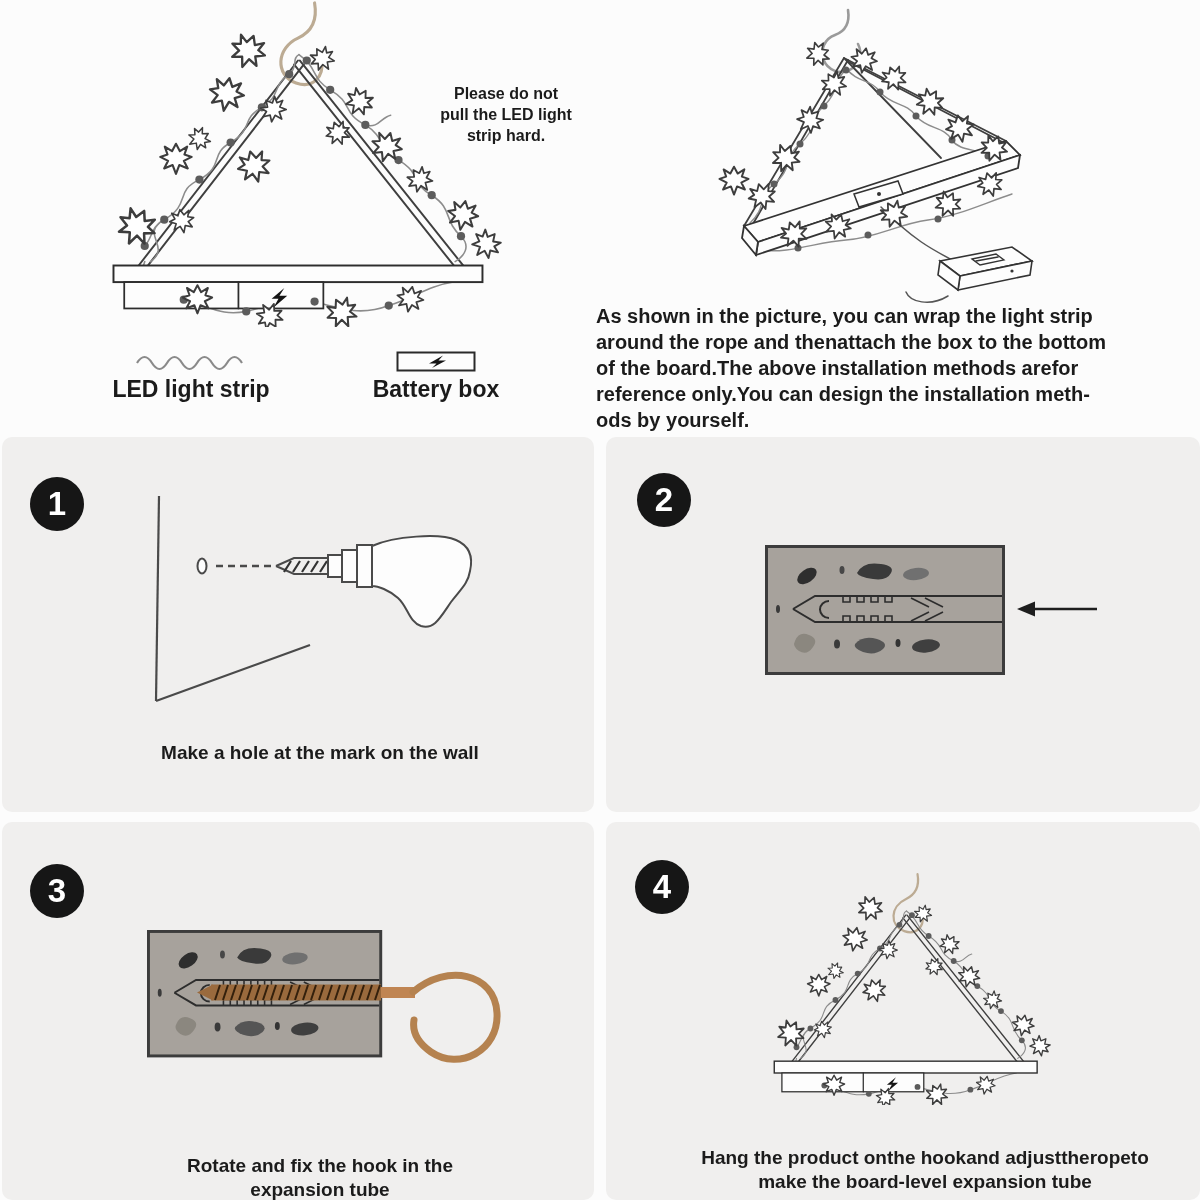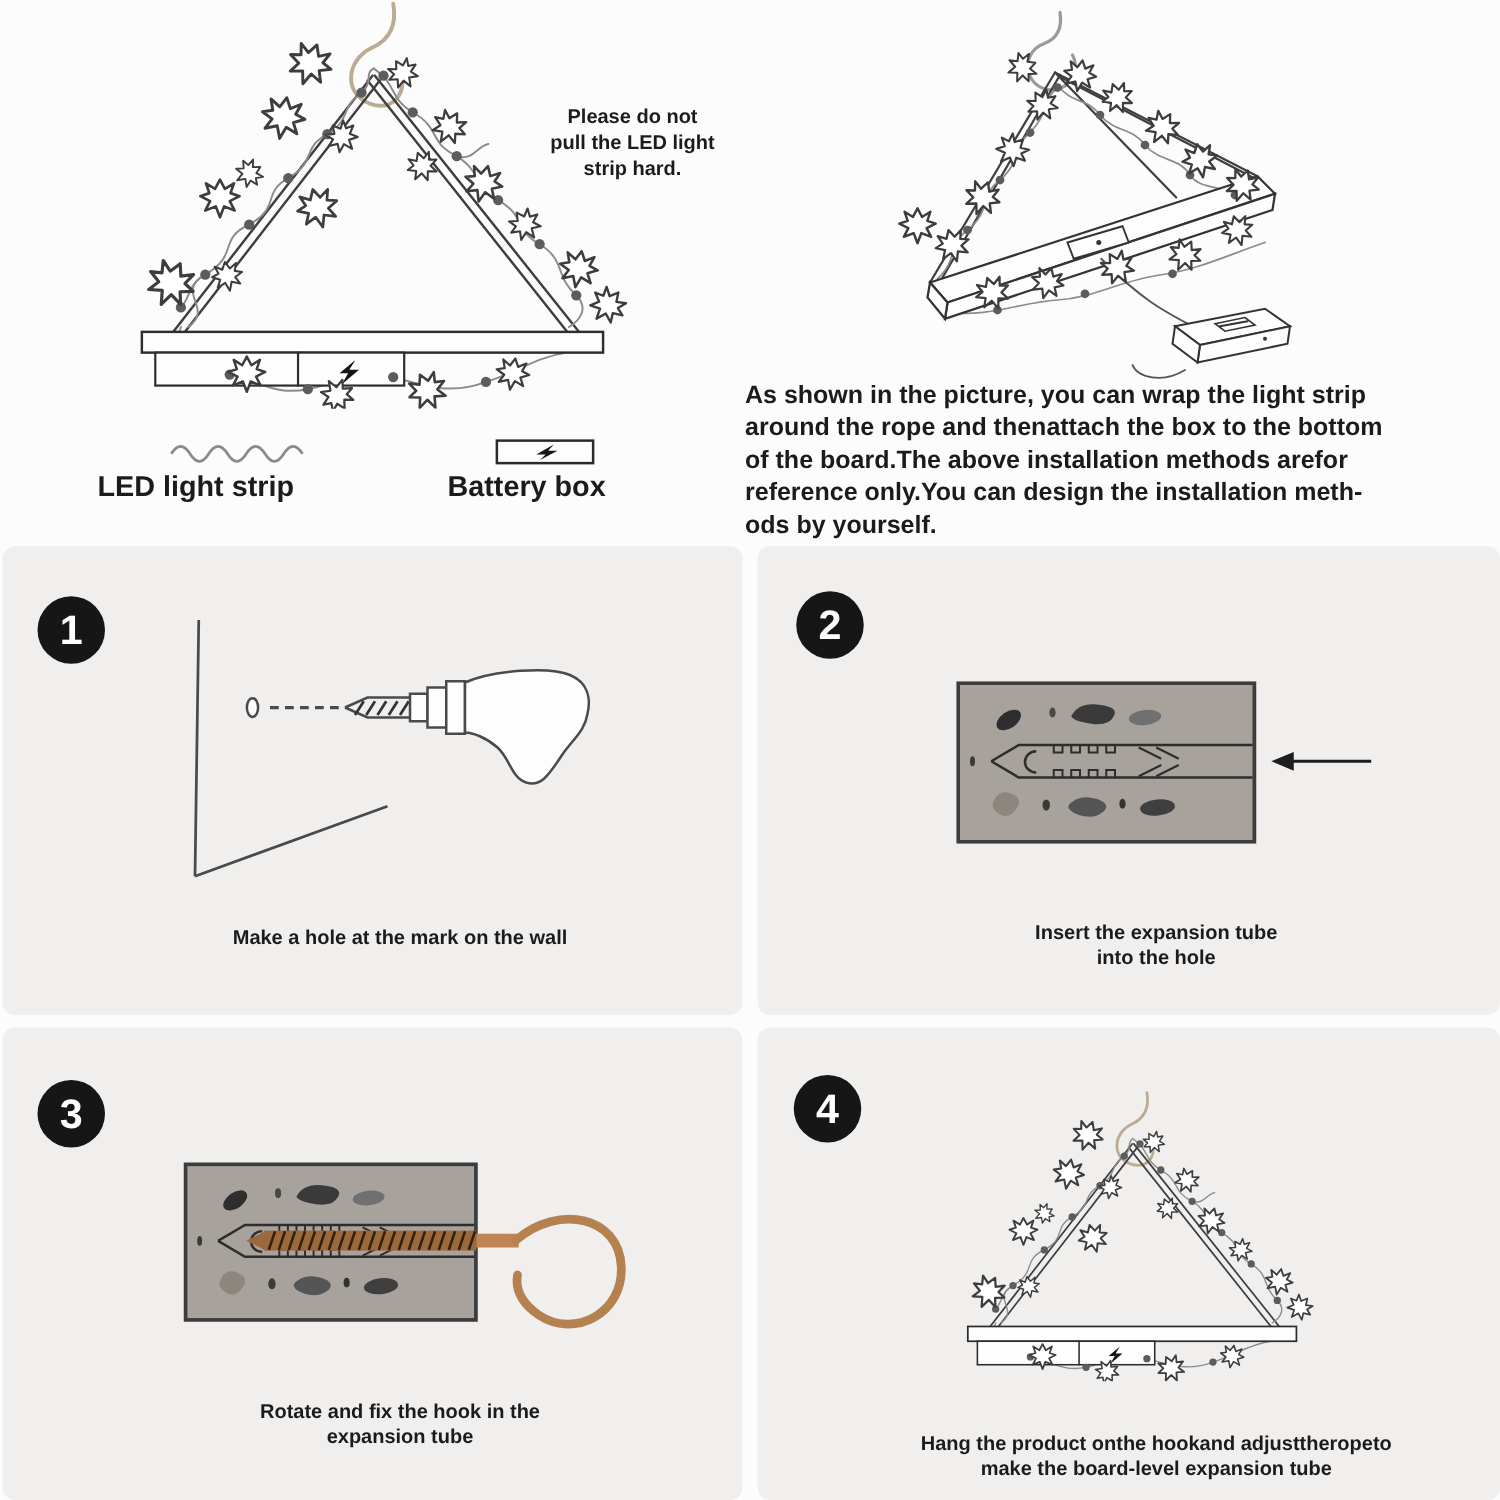--- a/index.html
+++ b/index.html
@@ -14,46 +14,46 @@
 
   
   .warning-text{
     left:384px;top:84px;width:244px;
     font-size:16px;font-weight:700;line-height:1.3;text-align:center;
   }
   .description-text{
     left:596px;top:303px;width:560px;
     font-size:20px;font-weight:700;line-height:1.3;text-align:left;
   }
-  .legend-label{font-size:23px;font-weight:700;text-align:left;}
+  .legend-label{font-size:23px;font-weight:700;text-align:center;}
   .led-label{left:78px;top:376px;width:226px;}
   .batt-label{left:358px;top:376px;width:156px;}
 
   
   .panel{
     position:absolute;background:#f0efee;border-radius:10px;
   }
   .panel-1{left:2px;top:437px;width:592px;height:375px;}
   .panel-2{left:606px;top:437px;width:594px;height:375px;}
   .panel-3{left:2px;top:822px;width:592px;height:378px;}
   .panel-4{left:606px;top:822px;width:594px;height:378px;}
 
   .badge{
     position:absolute;width:54px;height:54px;border-radius:50%;
     background:#161616;color:#ffffff;
     display:flex;align-items:center;justify-content:center;
     font-size:33px;font-weight:700;
   }
   .caption{
     position:absolute;left:0;right:0;
-    font-size:16px;font-weight:700;line-height:1.25;text-align:center;padding-left:44px;
+    font-size:19px;font-weight:700;line-height:1.25;text-align:center;padding-left:44px;
   }
   .cap-1{top:304px;}
   .cap-2{top:300px;}
-  .cap-3{top:298px;}
+  .cap-3{top:332px;}
   .cap-4{top:324px;}
 
   svg{display:block;}
   .defs-holder{position:absolute;width:0;height:0;overflow:hidden;}
 </style>
 </head>
 <body>
 
 <svg class="defs-holder" aria-hidden="true">
   <defs>
@@ -266,22 +266,20 @@
 
 <div class="panel panel-2">
   <div class="badge" style="left:31px;top:36px;">
     <span>2</span>
   </div>
   <svg class="abs" style="left:159px;top:108px;" width="350" height="130" viewBox="0 0 350 130">
     <use href="#wallblock"></use>
     <path d="M268,64 H332" stroke="#1e1e1e" stroke-width="2.5"></path>
     <polygon points="252,64 270,56.5 270,71.5" fill="#1e1e1e"></polygon>
   </svg>
-  <div class="caption cap-2 pre">Insert the expansion tube
-into the hole</div>
 </div>
 
 <div class="panel panel-3">
   <div class="badge" style="left:28px;top:42px;">
     <span>3</span>
   </div>
   <svg class="abs" style="left:143px;top:99px;" width="365" height="190" viewBox="0 0 365 190">
     <use href="#wallblock" transform="translate(2,9) scale(0.98)"></use>
     <polygon points="52,71.5 68,63.5 68,79.5" fill="#9a6a3d"></polygon>
     <rect x="66" y="63.5" width="170" height="16" fill="#9a6a3d"></rect>

